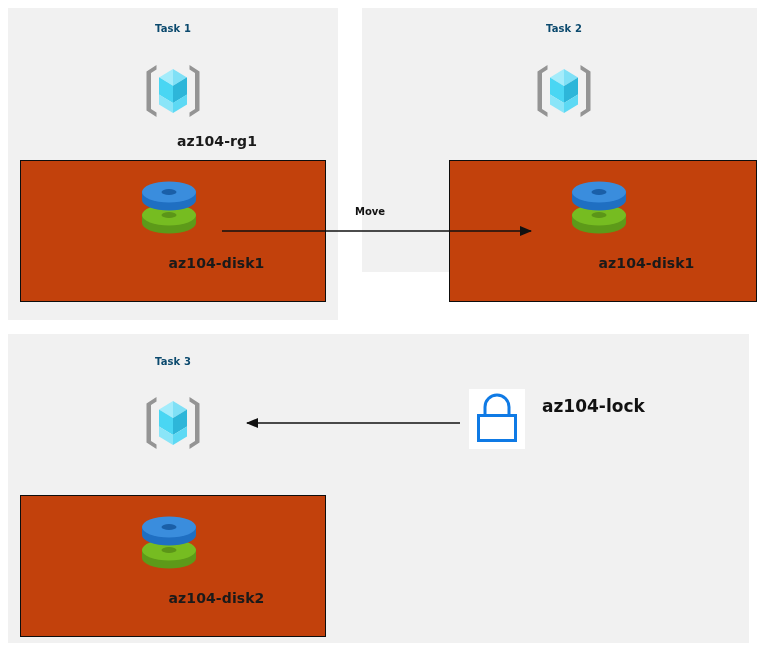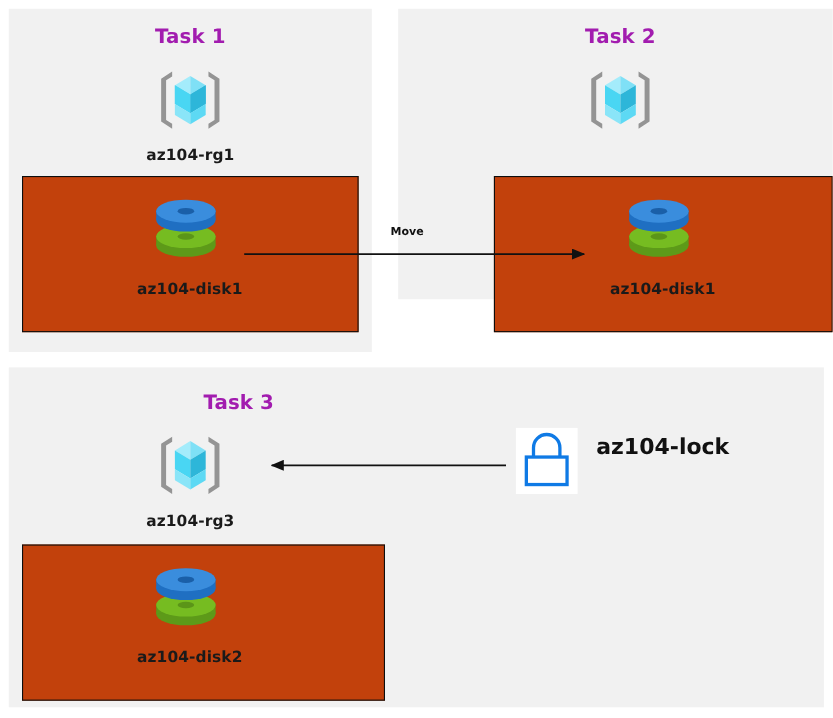--- a/index.html
+++ b/index.html
@@ -18,35 +18,36 @@
     position:absolute;
     background:#f1f1f1;
     box-sizing:border-box;
   }
   #panel-task1{left:8px;  top:8px;   width:330px; height:312px;}
   #panel-task2{left:362px;top:8px;   width:404px; height:264px;}
   #panel-task3{left:8px;  top:334px; width:741px; height:309px;}
 
   .task-title{
     position:absolute;
-    font-size:18px;
-    font-weight:bold;
-    color:#a21caf;
+    font-size:10px;
+    font-weight:bold;
+    color:#0c4a6e;
     text-align:center;
     white-space:nowrap;
     letter-spacing:0.1px;
   }
   .res-label{
     position:absolute;
     font-size:14px;
     font-weight:bold;
     color:#1a1a1a;
     text-align:center;
     white-space:nowrap;
     letter-spacing:0.1px;
+    padding-left:44px;
   }
   .inner-box{
     position:absolute;
     border:1.6px solid #0d0d0d;
     background:#c2410c;
     box-sizing:border-box;
   }
 
   
   .rg-icon{position:absolute;width:62px;height:62px;}
@@ -64,21 +65,21 @@
   .arrow-layer{position:absolute;left:0;top:0;width:757px;height:653px;pointer-events:none;}
   .arrow-label{
     position:absolute;
     font-size:10px;
     font-weight:bold;
     color:#111111;
     white-space:nowrap;
   }
   .lock-text{
     position:absolute;
-    font-size:20px;
+    font-size:17px;
     font-weight:bold;
     color:#111111;
     line-height:21px;
     white-space:nowrap;
     text-align:left;
   }
 </style>
 </head>
 <body>
 
@@ -173,38 +174,37 @@
           <ellipse cx="31" cy="13" rx="7.5" ry="3" fill="#1a5fa8"></ellipse>
         </svg>
       </div>
 
       <div class="res-label" style="left:0;top:94px;width:305px;">az104-disk1</div>
     </div>
   </div>
 
   <div class="panel" id="panel-task3">
 
-    <div class="task-title" style="left:0;top:22px;width:330px;padding-left:44px;">Task 3</div>
+    <div class="task-title" style="left:0;top:22px;width:330px;">Task 3</div>
 
     <div class="rg-icon" style="left:134px;top:58px;">
       <svg viewBox="0 0 62 62" xmlns="http://www.w3.org/2000/svg">
         <path d="M14.5 5 L4.5 11.5 L4.5 50.5 L14.5 57 L14.5 52.5 L9 49 L9 13 L14.5 9.5 Z" fill="#949494"></path>
         <path d="M47.5 5 L57.5 11.5 L57.5 50.5 L47.5 57 L47.5 52.5 L53 49 L53 13 L47.5 9.5 Z" fill="#949494"></path>
         <path d="M31 9 L17 17.5 L31 26 L31 9 Z" fill="#a4ecfb"></path>
         <path d="M31 9 L45 17.5 L31 26 L31 9 Z" fill="#7fe0f6"></path>
         <path d="M17 17.5 L17 34.5 L31 43 L31 26 Z" fill="#49d6f3"></path>
         <path d="M45 17.5 L45 34.5 L31 43 L31 26 Z" fill="#2db6d9"></path>
         <path d="M17 34.5 L31 43 L31 53 L17 44.5 Z" fill="#8ae5f8"></path>
         <path d="M45 34.5 L31 43 L31 53 L45 44.5 Z" fill="#5dd9f4"></path>
       </svg>
     </div>
 
-    <div class="res-label" style="left:0;top:132px;width:330px;">az104-rg3</div>
-
-    <div class="inner-box" style="left:12px;top:161px;width:330px;height:142px;">
+
+    <div class="inner-box" style="left:12px;top:161px;width:306px;height:142px;">
 
       <div class="disk-icon" style="left:117px;top:18px;">
         <svg viewBox="0 0 62 58" xmlns="http://www.w3.org/2000/svg">
           <ellipse cx="31" cy="44" rx="27" ry="10.5" fill="#5d9a19"></ellipse>
           <rect x="4" y="35" width="54" height="9" fill="#5d9a19"></rect>
           <ellipse cx="31" cy="36" rx="27" ry="10.5" fill="#76bc21"></ellipse>
           <ellipse cx="31" cy="36" rx="7.5" ry="3" fill="#5b9518"></ellipse>
           <ellipse cx="31" cy="21" rx="27" ry="10.5" fill="#1f6fc2"></ellipse>
           <rect x="4" y="12" width="54" height="9" fill="#1f6fc2"></rect>
           <ellipse cx="31" cy="13" rx="27" ry="10.5" fill="#3a8ddd"></ellipse>

